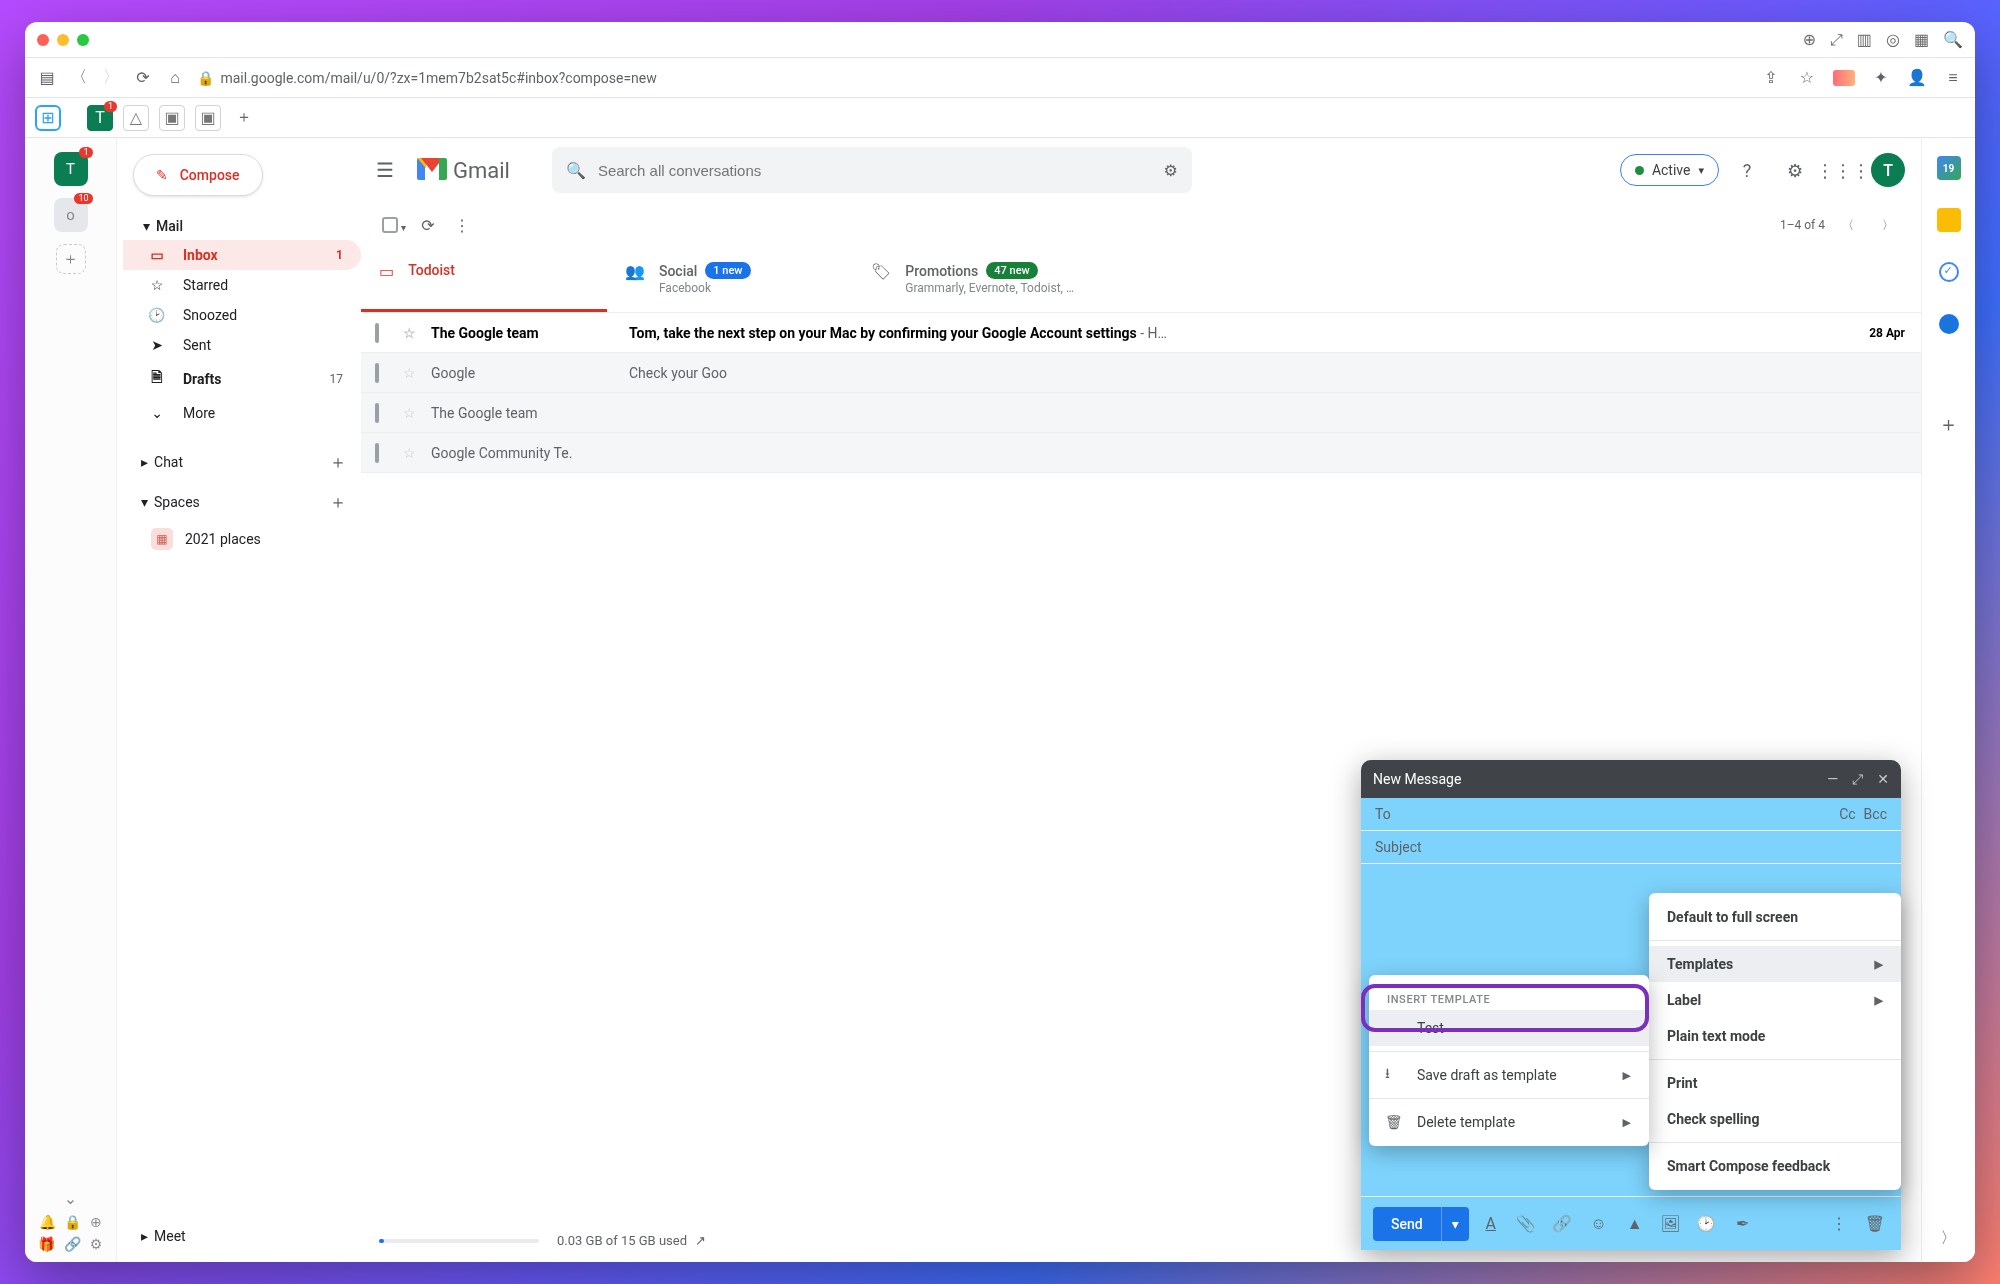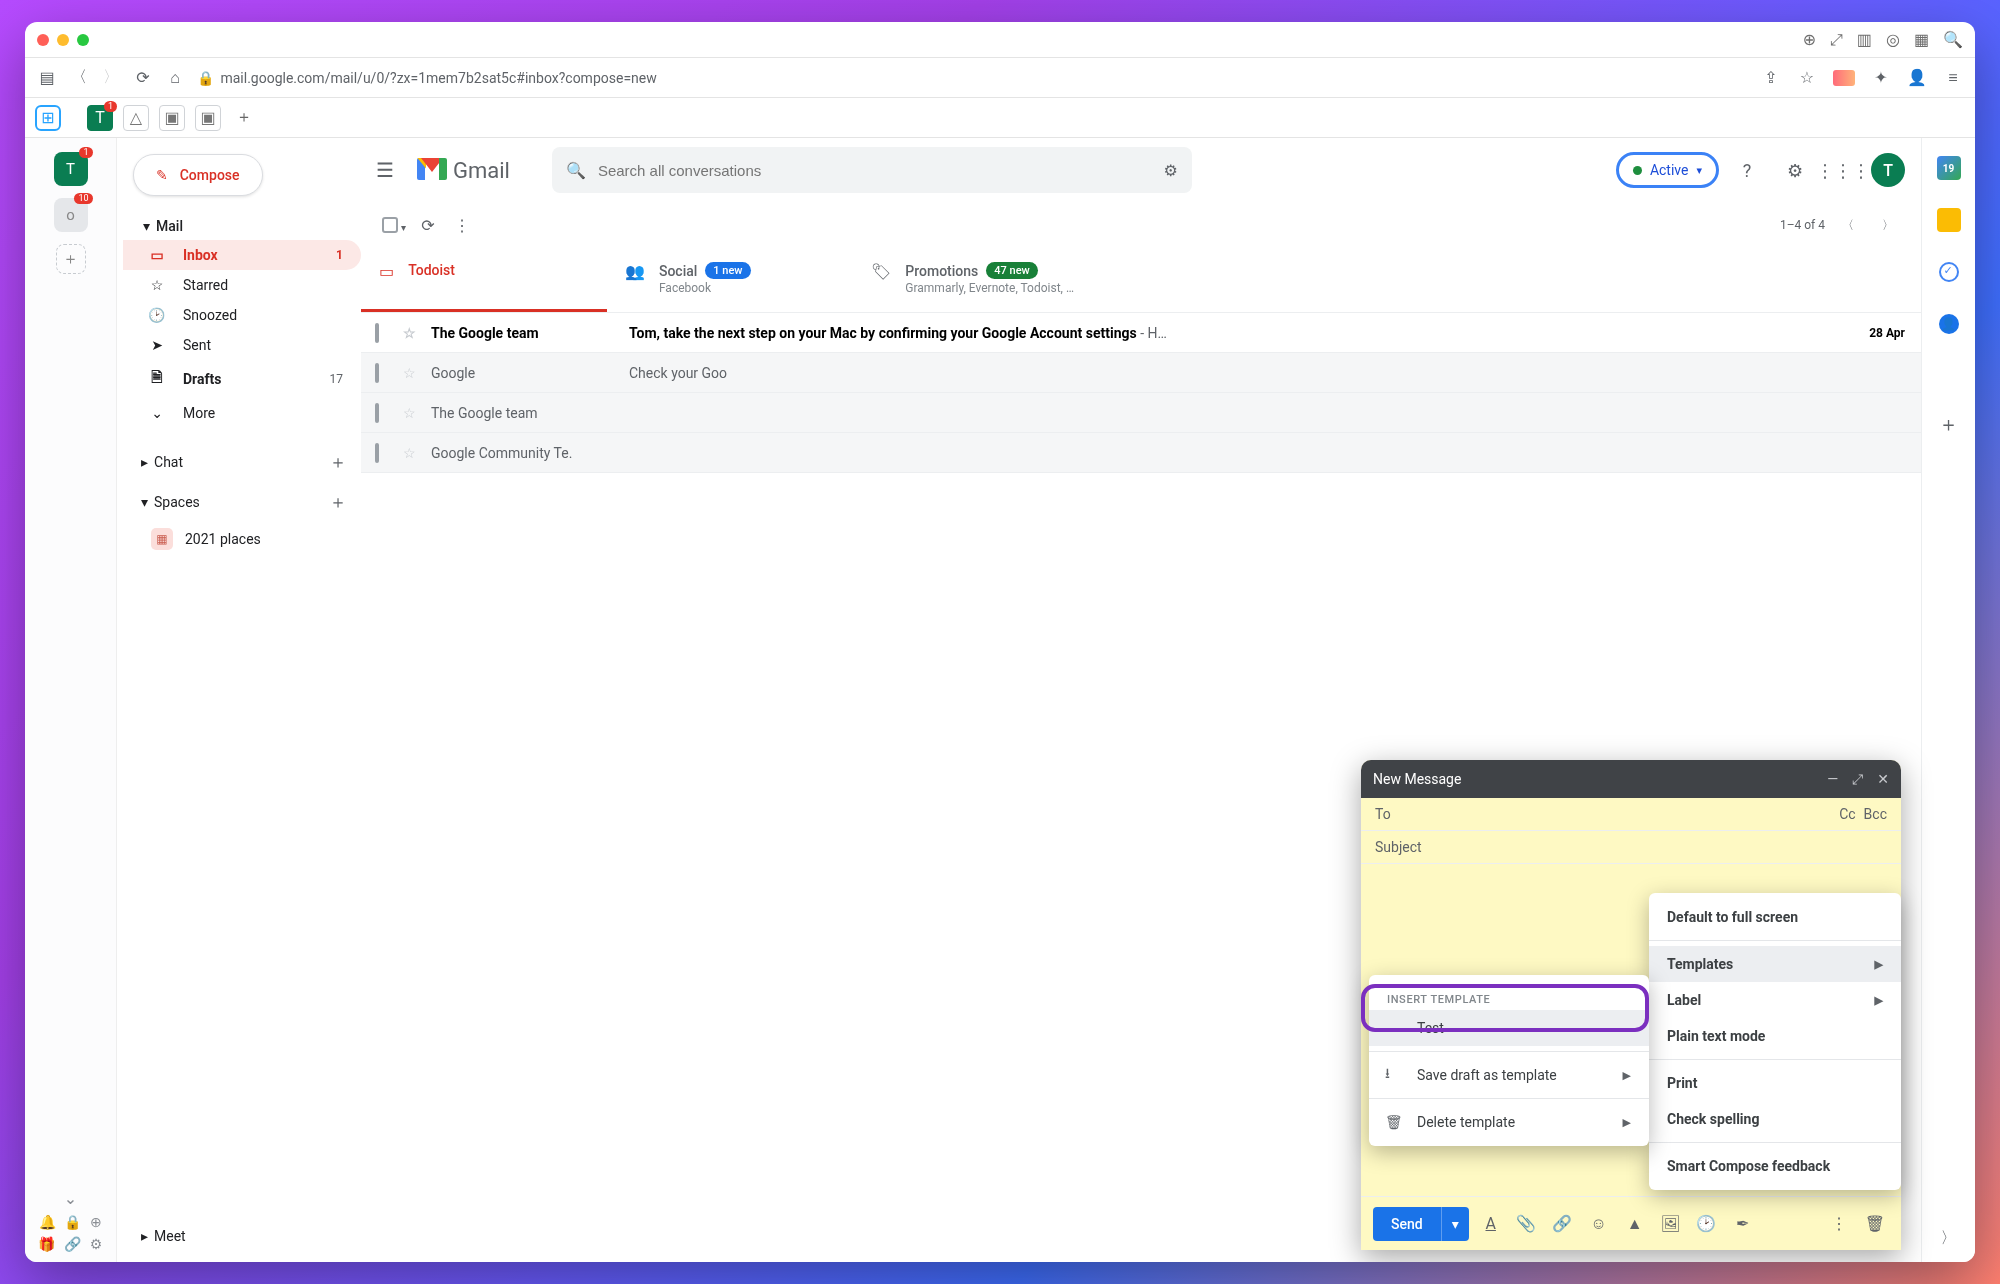--- a/index.html
+++ b/index.html
@@ -102,22 +102,22 @@
   .gm-mark .yel { position:absolute; left:0; top:0; width:9px; height:11px; background:#fbbc04; clip-path: polygon(0 0, 100% 0, 100% 100%); }
   .search-box {
     flex:1; max-width:640px; height:46px; background:#f1f3f4; border-radius:8px;
     display:flex; align-items:center; gap:12px; padding:0 14px; margin-left:30px;
   }
   .search-box input {
     flex:1; border:none; background:transparent; font-size:15px; color:#5f6368; outline:none;
   }
   .header-right { display:flex; align-items:center; gap:8px; margin-left:auto; }
   .status-pill {
-    border:3px solid #3b82f6; border-radius:20px; padding:7px 14px; display:flex; align-items:center; gap:8px;
-    font-size:14px; color:#1d4ed8; cursor:pointer;
+    border:1px solid #3b82f6; border-radius:20px; padding:7px 14px; display:flex; align-items:center; gap:8px;
+    font-size:14px; color:#404040; cursor:pointer;
   }
   .status-dot { width:9px; height:9px; border-radius:50%; background:#1e8e3e; }
   .hdr-ic { width:40px; height:40px; display:flex; align-items:center; justify-content:center; color:#5f6368; cursor:pointer; font-size:18px; }
   .hdr-avatar { width:34px; height:34px; border-radius:50%; background:#0a7d52; color:#fff; display:flex; align-items:center; justify-content:center; font-weight:500; }
 
   
   .list-toolbar { display:flex; align-items:center; padding:6px 16px 6px 16px; color:#5f6368; }
   .tool-ic { width:34px; height:34px; display:flex; align-items:center; justify-content:center; cursor:pointer; }
   .toolbar-right { margin-left:auto; display:flex; align-items:center; gap:6px; font-size:12px; }
 
@@ -153,21 +153,21 @@
   .keep-ic { background:#fbbc04; }
   .tasks-ic { border:2px solid #4285f4; border-radius:50%; width:20px; height:20px; position:relative;}
   .tasks-ic::after{content:'✓'; color:#4285f4; font-size:11px; position:absolute; left:3px; top:0;}
   .contacts-ic { background:#1a73e8; border-radius:50%; width:20px; height:20px; color:#fff; font-size:12px; display:flex;align-items:center;justify-content:center;}
   .addon-plus { font-size:20px; color:#5f6368; }
   .addon-chev { margin-top:auto; margin-bottom:12px; }
 
   
   .compose {
     position:absolute; right:74px; bottom:12px; width:540px; height:490px;
-    background:#fef9c3; border-radius:10px 10px 0 0; box-shadow:0 8px 30px rgba(0,0,0,.35);
+    background:#7dd3fc; border-radius:10px 10px 0 0; box-shadow:0 8px 30px rgba(0,0,0,.35);
     display:flex; flex-direction:column; overflow:visible;
   }
   .compose-head { background:#404347; color:#fff; height:38px; display:flex; align-items:center; padding:0 12px; border-radius:10px 10px 0 0; font-size:14px; }
   .compose-head .ch-actions { margin-left:auto; display:flex; gap:14px; color:#c8cace; }
   .compose-row { border-bottom:1px solid #eceef0; padding:8px 14px; display:flex; align-items:center; font-size:14px; color:#5f6368; }
   .compose-row .cc { margin-left:auto; display:flex; gap:8px; color:#5f6368; }
   .compose-body { flex:1; }
   .compose-toolbar {
     height:54px; border-top:1px solid #eceef0; display:flex; align-items:center; gap:8px; padding:0 12px;
   }
@@ -427,20 +427,27 @@
           <span class="mail-ck"><span class="chk"></span></span>
           <span class="mail-star">☆</span>
           <span class="mail-sender">The Google team</span>
         </div>
         <div class="mail-row read">
           <span class="mail-ck"><span class="chk"></span></span>
           <span class="mail-star">☆</span>
           <span class="mail-sender">Google Community Te.</span>
         </div>
 
+        <div class="storage-line">
+          <div class="storage-bar">
+              <div class="fill"></div>
+            </div>
+          <span>0.03 GB of 15 GB used</span>
+          <span>↗</span>
+        </div>
       </div>
 
       <div class="addon-rail">
         <div class="addon-ic cal-ic">
             <span>19</span>
           </div>
         <div class="addon-ic keep-ic"></div>
         <div class="addon-ic">
             <span class="tasks-ic"></span>
           </div>

